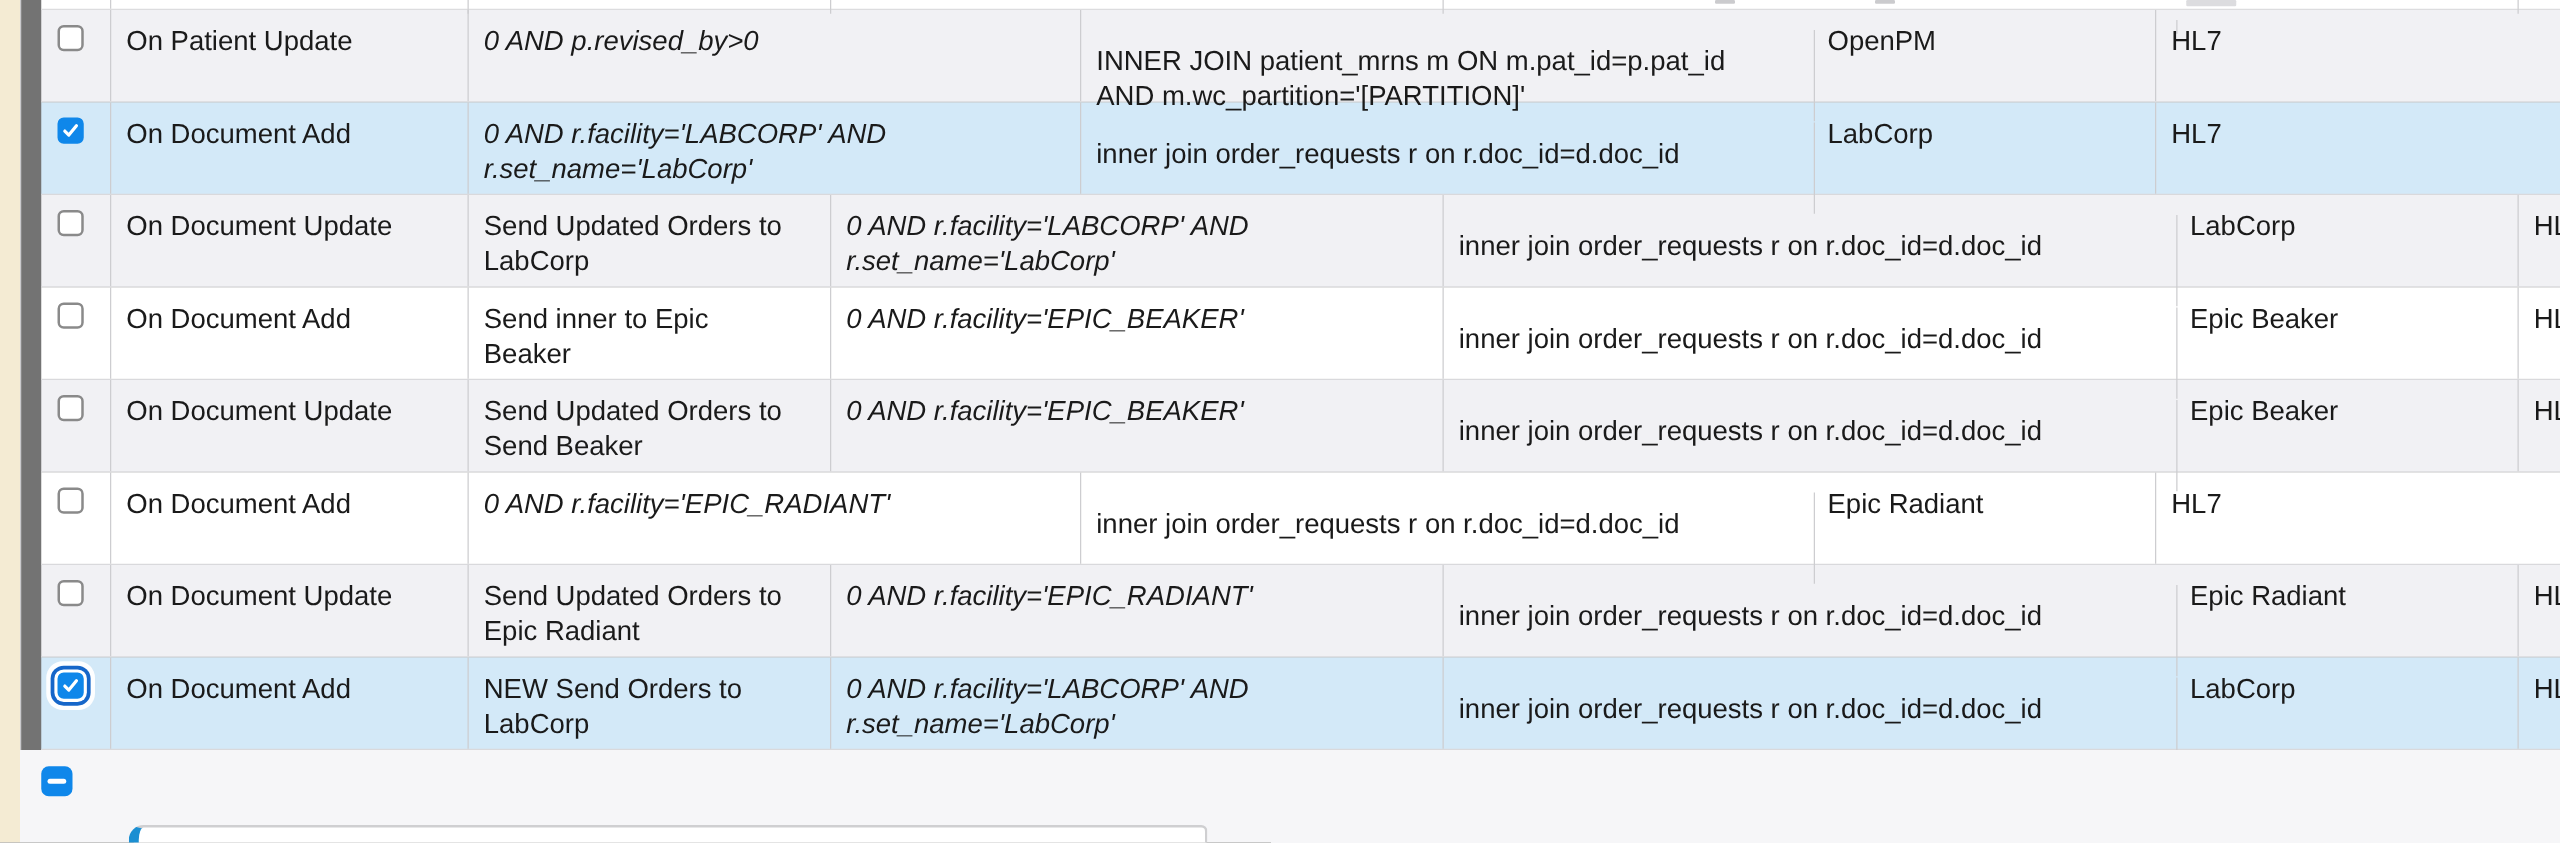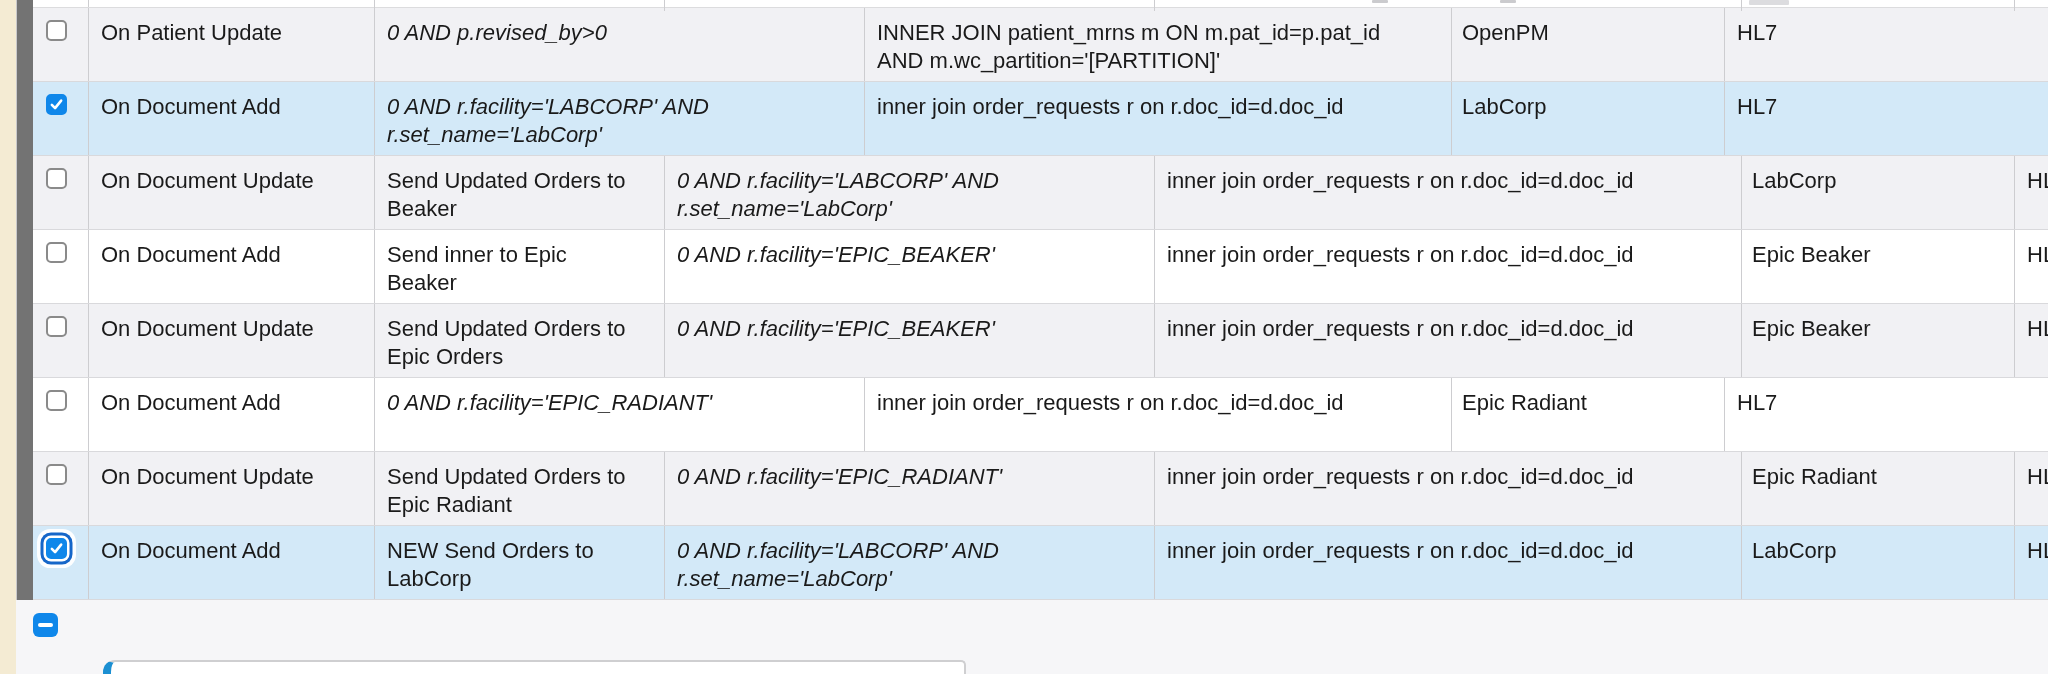--- a/index.html
+++ b/index.html
@@ -26,21 +26,21 @@
     box-sizing:border-box;height:100%;
     padding:11px 16px 0 12px;
     border-right:1px solid #cdcdd0;
     font-size:22px;line-height:28px;
     overflow:hidden;word-wrap:break-word;
   }
   .c-select{width:56px;padding:0;}
   .c-event{width:286px;}
   .c-desc{width:290px;padding-right:38px;}
   .c-cond{width:490px;font-style:italic;}
-  .c-join{width:587px;padding-right:38px;}
+  .c-join{width:587px;padding-right:38px;margin-top:16px;}
   .c-target{width:273px;padding-left:10px;}
   .c-proto{width:120px;border-right:none;}
   .checkbox{
     width:21px;height:21px;box-sizing:border-box;
     margin:12px 0 0 13px;border-radius:5px;
     border:2px solid #8a8a8a;background:#ffffff;
     display:flex;align-items:center;justify-content:center;
   }
   .checkbox svg{display:none;}
   .checkbox.on{border-color:#0f87ea;background:#0f87ea;}
@@ -118,21 +118,21 @@
       <div class="cell c-proto">HL7</div>
     </div>
 
     <div class="row alt">
       <div class="cell c-select">
         <div class="checkbox">
           
         </div>
       </div>
       <div class="cell c-event">On Document Update</div>
-      <div class="cell c-desc">Send Updated Orders to Beaker</div>
+      <div class="cell c-desc">Send Updated Orders to LabCorp</div>
       <div class="cell c-cond">0 AND r.facility='LABCORP' AND r.set_name='LabCorp'</div>
       <div class="cell c-join">inner join order_requests r on r.doc_id=d.doc_id</div>
       <div class="cell c-target">LabCorp</div>
       <div class="cell c-proto">HL7</div>
     </div>
 
     <div class="row">
       <div class="cell c-select">
         <div class="checkbox">
           
@@ -146,21 +146,21 @@
       <div class="cell c-proto">HL7</div>
     </div>
 
     <div class="row alt">
       <div class="cell c-select">
         <div class="checkbox">
           
         </div>
       </div>
       <div class="cell c-event">On Document Update</div>
-      <div class="cell c-desc">Send Updated Orders to Epic Orders</div>
+      <div class="cell c-desc">Send Updated Orders to Send Beaker</div>
       <div class="cell c-cond">0 AND r.facility='EPIC_BEAKER'</div>
       <div class="cell c-join">inner join order_requests r on r.doc_id=d.doc_id</div>
       <div class="cell c-target">Epic Beaker</div>
       <div class="cell c-proto">HL7</div>
     </div>
 
     <div class="row">
       <div class="cell c-select">
         <div class="checkbox">
           

